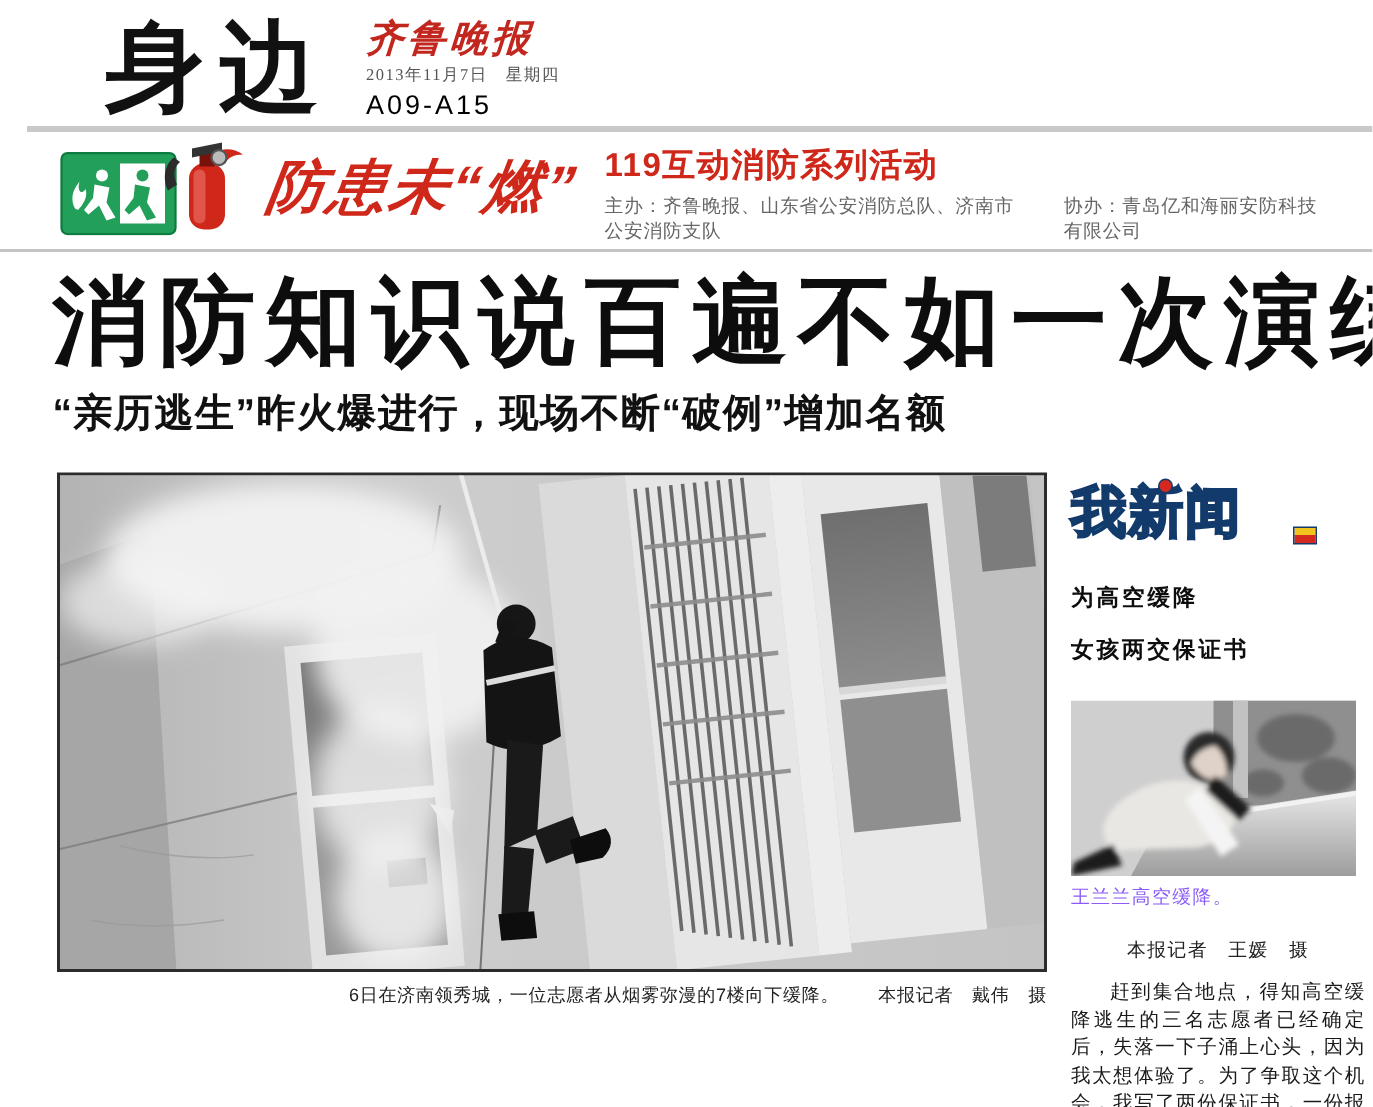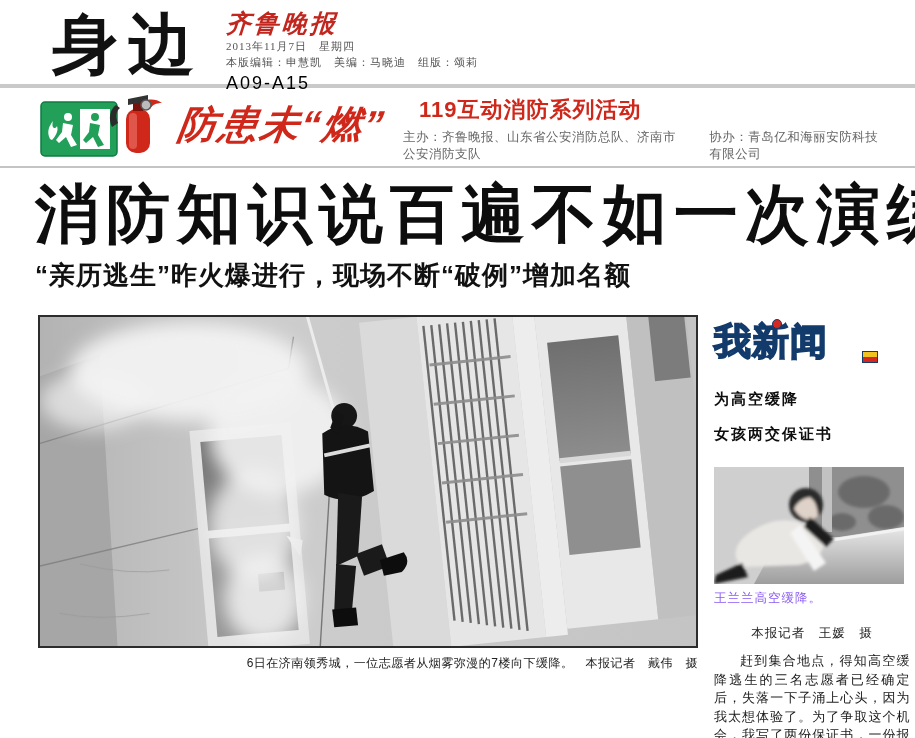--- a/index.html
+++ b/index.html
@@ -1,54 +1,54 @@
 <!DOCTYPE html>
 <html lang="zh"><head>
 <meta charset="utf-8">
 <style>
   * { margin:0; padding:0; box-sizing:border-box; }
   html,body { width:915px; height:738px; background:#fff; overflow:hidden;
     font-family:"Liberation Sans", sans-serif; color:#1a1a1a; }
   .page { width:915px; height:738px; position:relative; background:#fff; }
 
   
-  .masthead { display:flex; align-items:flex-start; padding:4px 30px 0 52px; height:88px;
-    border-bottom:4px solid #c9c9c9; }
+  .masthead { display:flex; align-items:center; padding:4px 30px 0 52px; height:88px;
+    border-bottom:4px solid #c9c9c9;margin-left:18px; }
   .section-title { font-size:66px; font-weight:600; letter-spacing:10px; line-height:80px; color:#111; }
   .mast-info { margin-left:22px; padding-top:6px; }
   .paper-logo { color:#c2271f; font-size:25px; font-weight:800; font-style:italic;
     letter-spacing:3px; line-height:26px; transform:skewX(-4deg); }
   .date-line { font-size:11px; color:#555; margin-top:3px; letter-spacing:1px;font-family:Liberation Serif, serif; }
   .staff-line { font-size:11px; color:#555; margin-top:1px; letter-spacing:1px; }
   .page-range { font-size:18px; color:#000000; margin-top:3px; letter-spacing:2px; }
 
   
   .banner { display:flex; align-items:center; padding:8px 30px 6px 40px; height:80px;
     border-bottom:2px solid #c4c4c4; }
   .banner-icons { position:relative; width:128px; height:62px; flex:none; }
   .banner-icons svg { position:absolute; }
   .slogan { color:#cf281b; font-size:39px; font-weight:900; font-style:italic;
     letter-spacing:2px; transform:skewX(-8deg); margin:0 18px 6px 10px; white-space:nowrap; }
   .banner-right { padding-top:2px; }
-  .series-title { color:#cf281b; font-size:22px; font-weight:800; letter-spacing:1px;margin-left:16px; }
+  .series-title { color:#cf281b; font-size:22px; font-weight:800; letter-spacing:1px; }
   .org-row { display:flex; gap:27px; margin-top:4px; }
   .org-row span { font-size:12.5px; color:#666; letter-spacing:0.5px; }
 
   
   .headline-wrap { padding:10px 35px 0 35px; }
   .headline { font-size:64px; font-weight:900; letter-spacing:7px; line-height:72px;
     color:#0d0d0d; white-space:nowrap; }
   .subheadline { font-size:26px; font-weight:700; letter-spacing:1px; color:#111; margin-top:8px; }
 
   
   .main-row { display:flex; padding:22px 10px 0 38px; }
   .photo-col { width:660px; flex:none; }
   .main-photo { width:660px; height:333px; border:2px solid #2c2c2c; display:block; }
   .main-caption { text-align:right; font-size:12px; color:#222; margin-top:7px; letter-spacing:0.5px; }
-  .main-caption .credit { margin-left:12px;text-align:right; }
+  .main-caption .credit { margin-left:26px;text-align:right; }
 
   .sidebar { width:196px; margin-left:16px; flex:none; }
   .wonews { position:relative; height:52px; margin-top:2px; }
   .wonews-text { font-size:37px; font-weight:900; color:#2fa8e0; letter-spacing:1px;
     -webkit-text-stroke:1.6px #123a6b; line-height:50px; }
   .wonews-dot { position:absolute; left:58px; top:2px; width:10px; height:10px;
     border-radius:50%; background:#d5281e; border:1.5px solid #123a6b; }
   .wonews-stripes { position:absolute; left:148px; top:34px; width:16px; height:12px;
     background:linear-gradient(#f2c21e 0 50%, #d5281e 50% 100%); border:1.5px solid #123a6b; }
   .side-title { font-size:15px; font-weight:800; letter-spacing:2px; line-height:35px;
@@ -63,21 +63,20 @@
 </head>
 <body>
 
 <div class="page">
 
   <div class="masthead">
     <div class="section-title">身边</div>
     <div class="mast-info">
       <div class="paper-logo">齐鲁晚报</div>
       <div class="date-line">2013年11月7日　星期四</div>
-      <div class="staff-line">本版编辑：申慧凯　美编：马晓迪　组版：颂莉</div>
       <div class="page-range">A09-A15</div>
     </div>
   </div>
 
   <div class="banner">
     <div class="banner-icons">
 
       <svg width="78" height="56" viewBox="0 0 78 56" style="left:0;top:4px;">
         <rect x="1" y="1" width="76" height="54" rx="4" fill="#22a05a" stroke="#0e7c40" stroke-width="1.5"></rect>
         <path d="M10 38 C6 30 10 24 13 20 C11 27 15 29 17 25 C19 30 15 36 12 39 Z" fill="#fff"></path>

